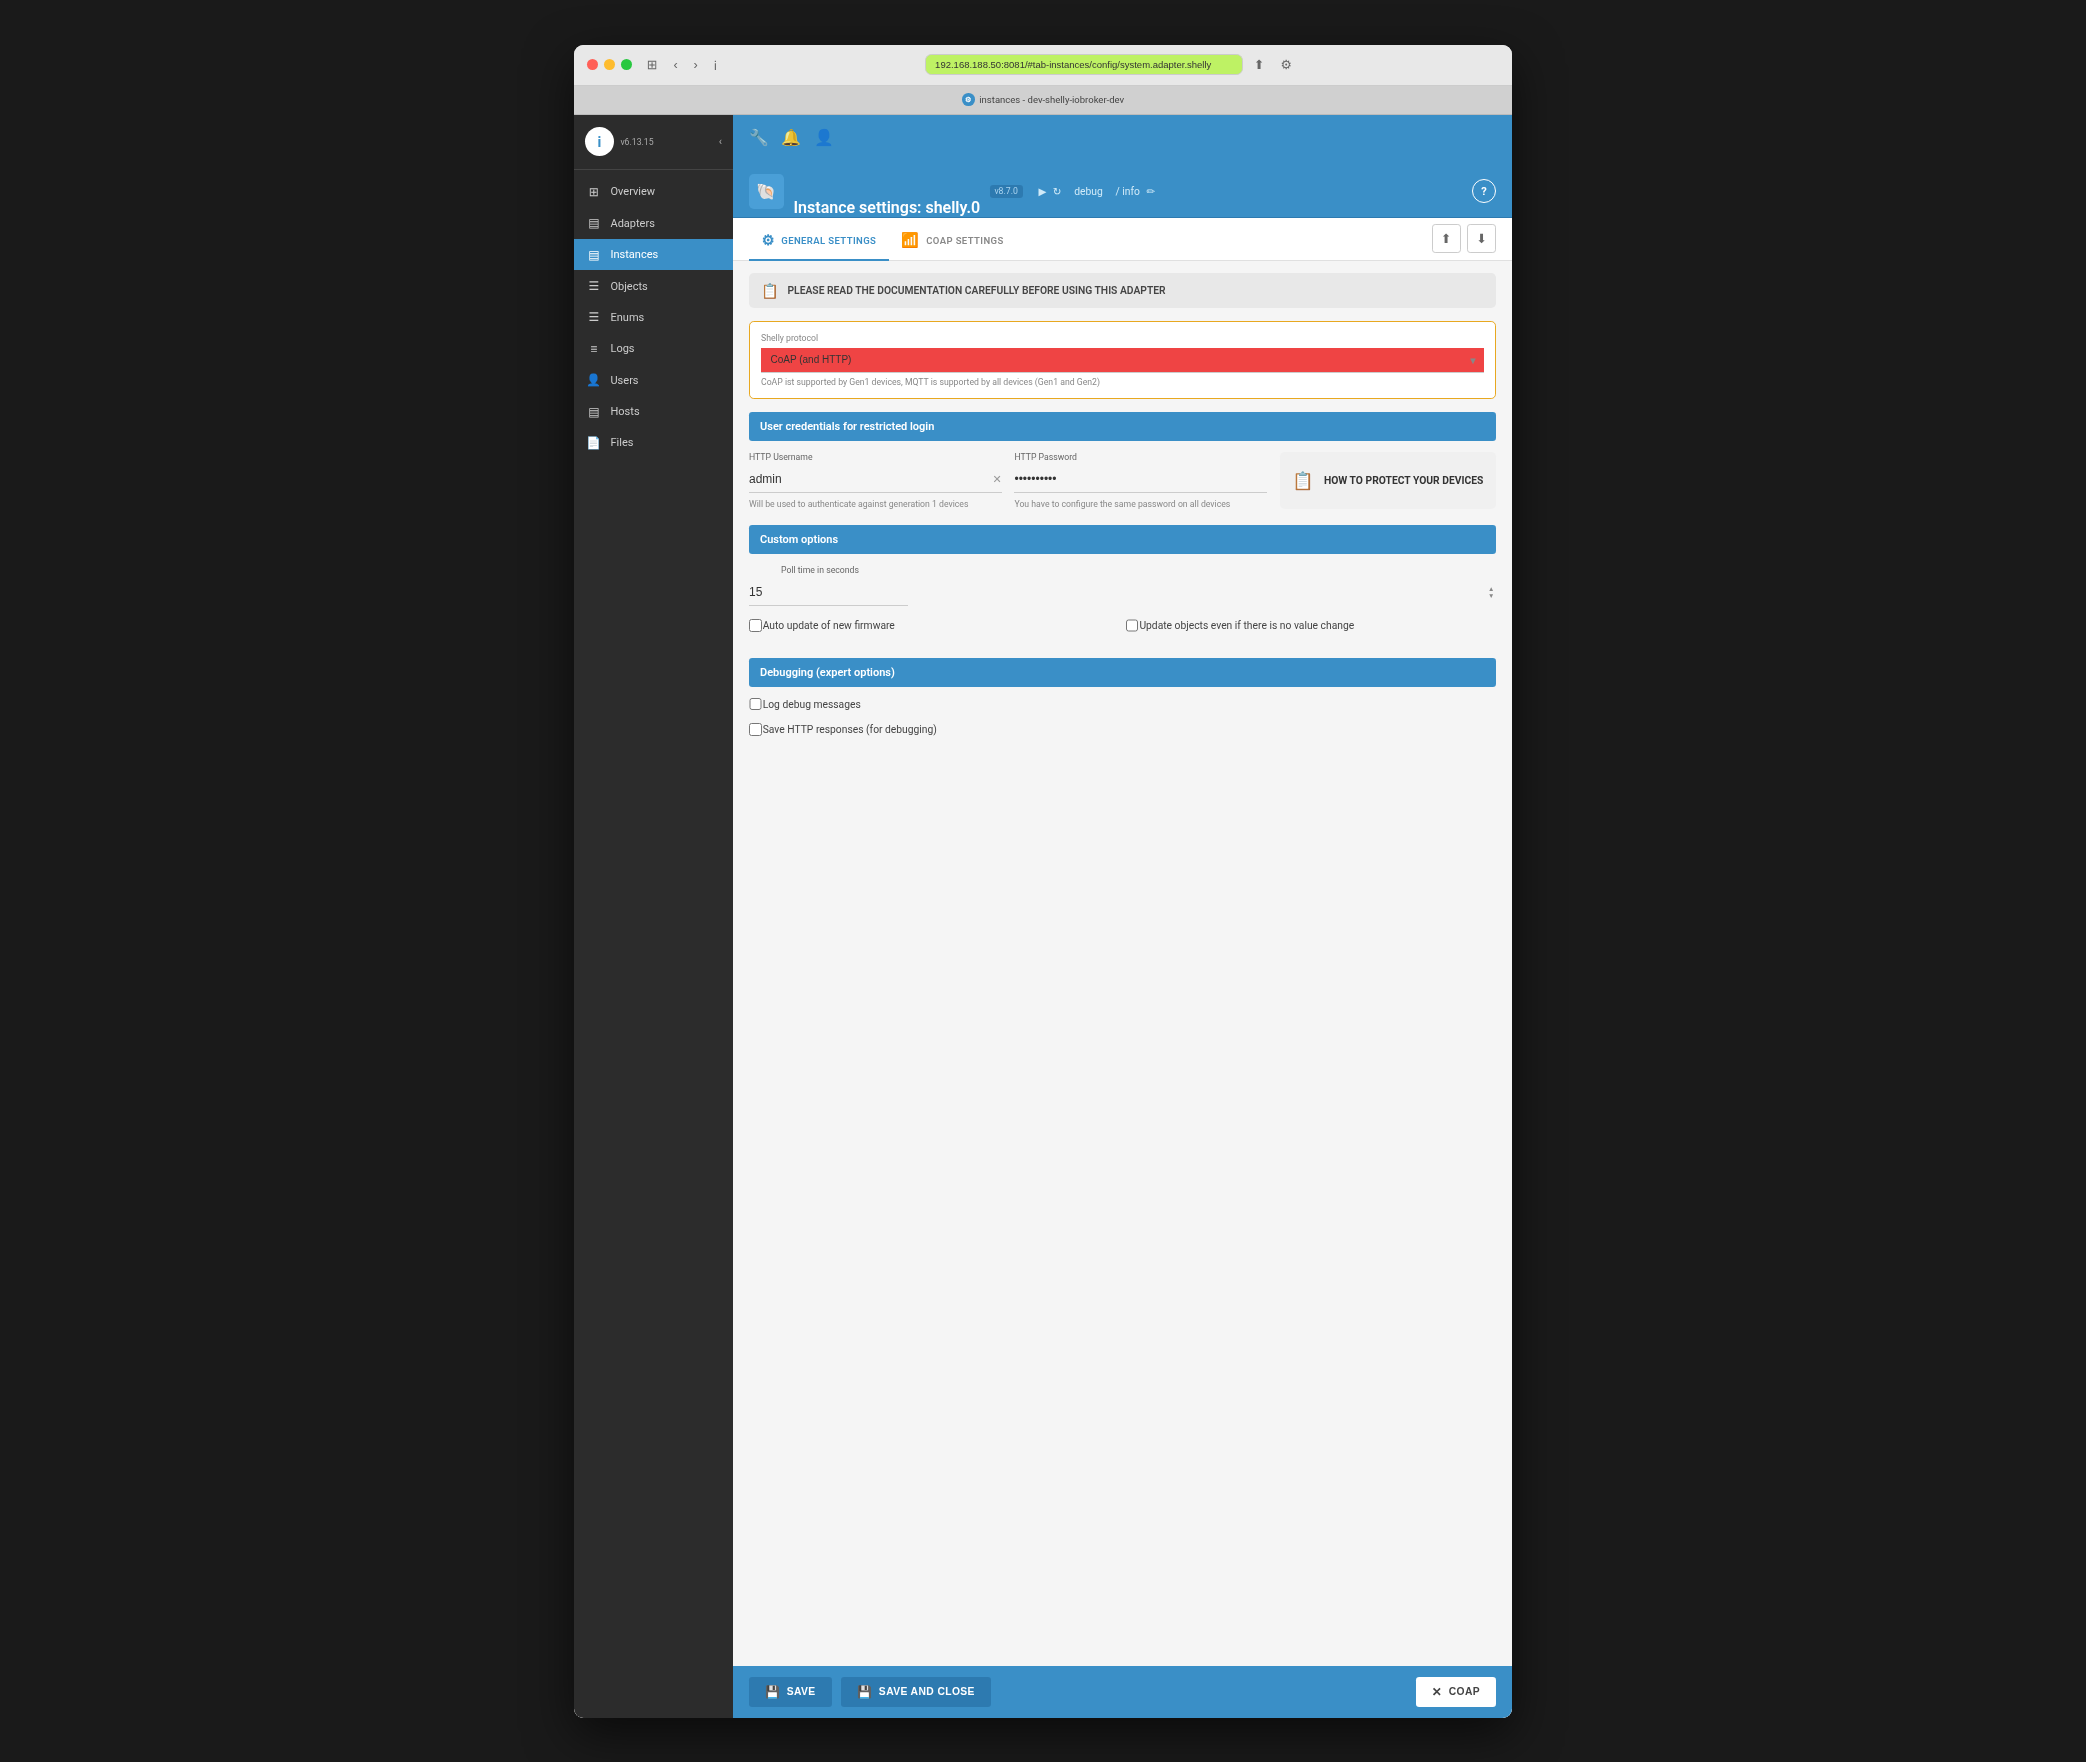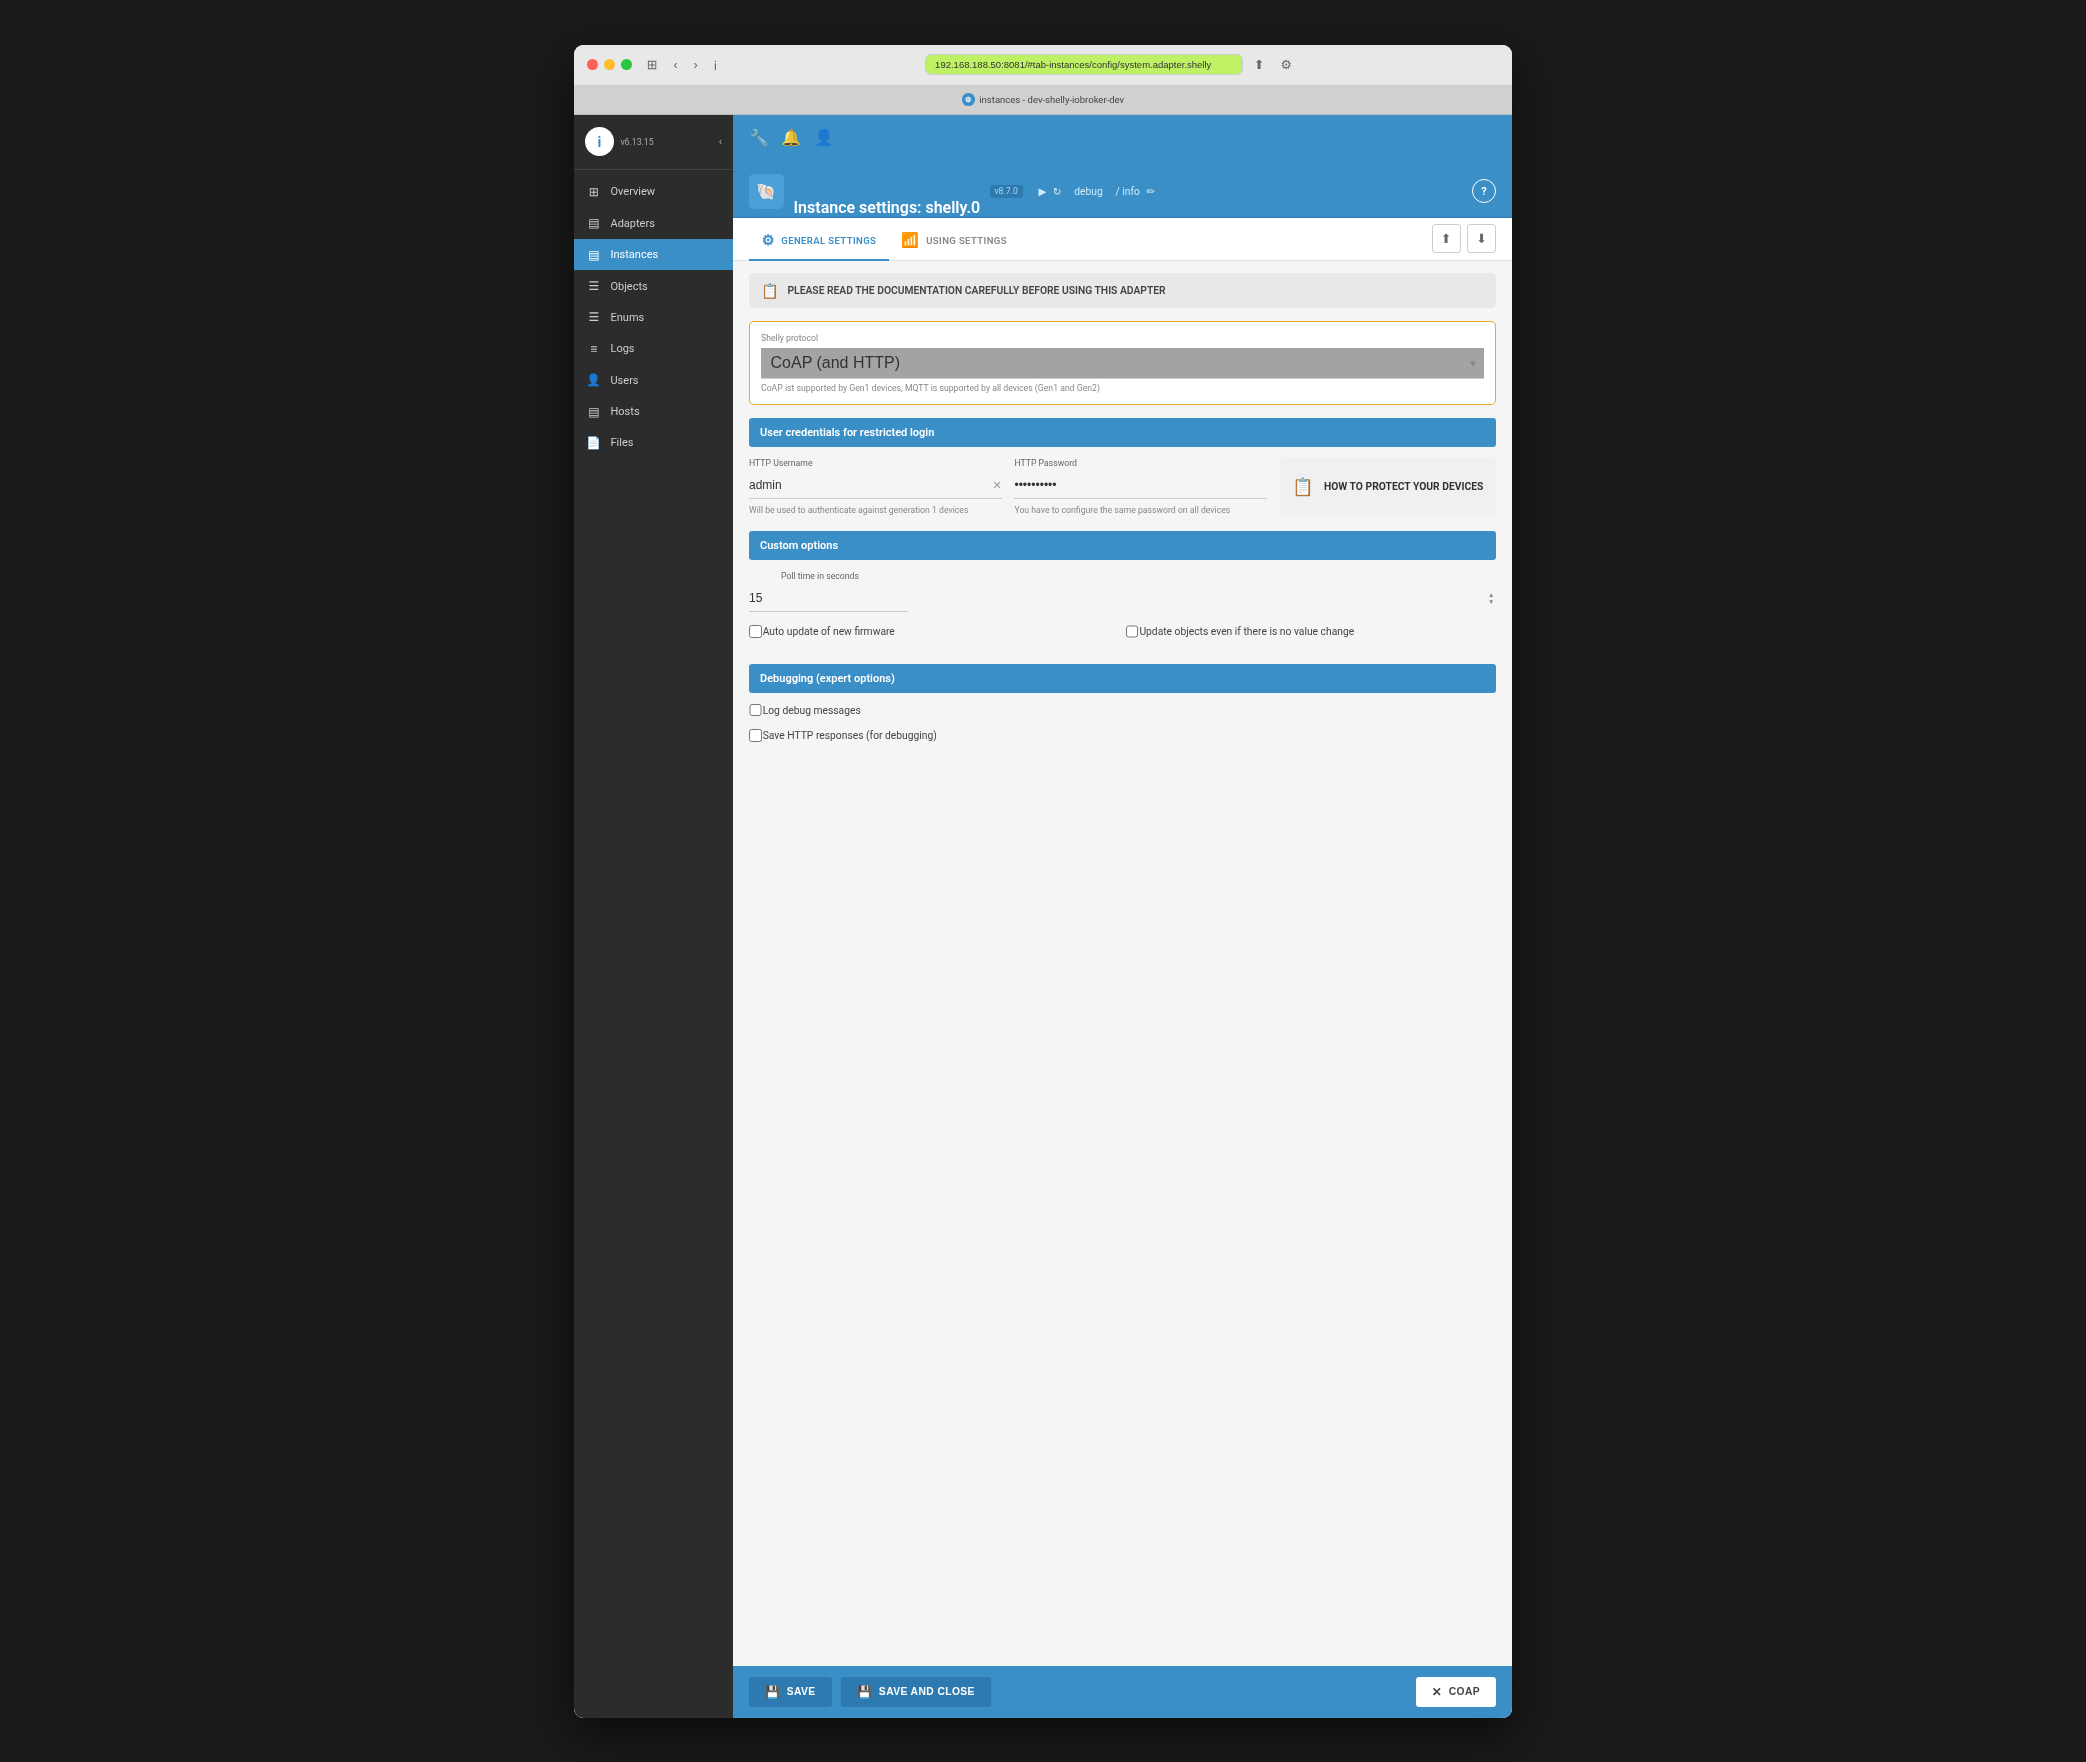--- a/index.html
+++ b/index.html
@@ -329,25 +329,25 @@
       margin-bottom: 4.8px;
     }
     .protocol-select-wrapper {
       position: relative;
       display: flex;
       align-items: center;
     }
     .protocol-select {
       width: 100%;
       padding: 6.4px 9.5px;
-      font-size: 16px;
+      font-size: 10px;
       color: #333;
       border: none;
       border-bottom: 0.8px solid #ccc;
-      background: #a3a3a3;
+      background: #ef4444;
       appearance: none;
       cursor: pointer;
       outline: none;
     }
     .protocol-select-arrow {
       position: absolute;
       right: 6.4px;
       color: #888;
       font-size: 9.5px;
       pointer-events: none;
@@ -626,21 +626,21 @@
         </div>
       </div>
 
       <div class="settings-tabs">
         <div class="tab-item active">
           <span class="tab-item-icon">⚙</span>
           <span>GENERAL SETTINGS</span>
         </div>
         <div class="tab-item">
           <span class="tab-item-icon">📶</span>
-          <span>USING SETTINGS</span>
+          <span>COAP SETTINGS</span>
         </div>
         <div class="upload-download">
           <button class="ud-btn">⬆</button>
           <button class="ud-btn">⬇</button>
         </div>
       </div>
 
       <div class="settings-content">
 
         <div class="doc-banner">

